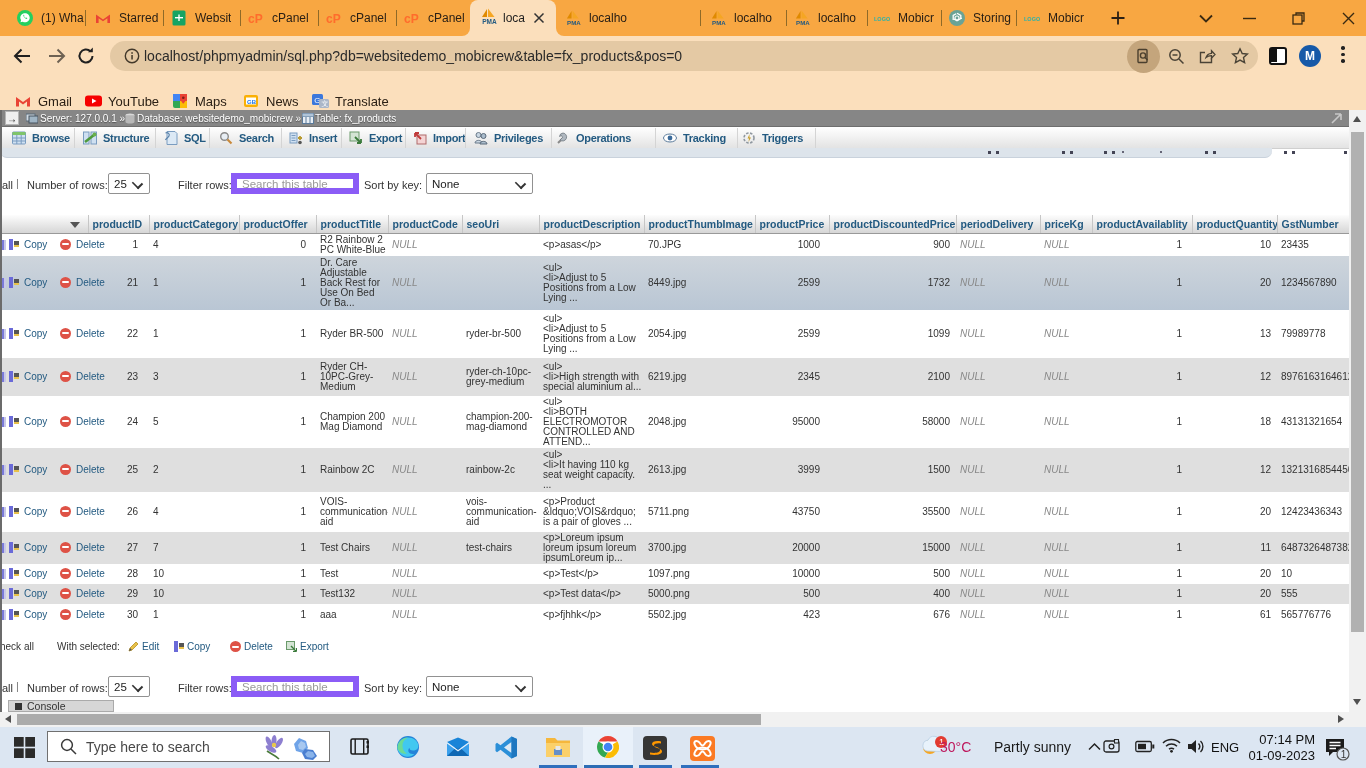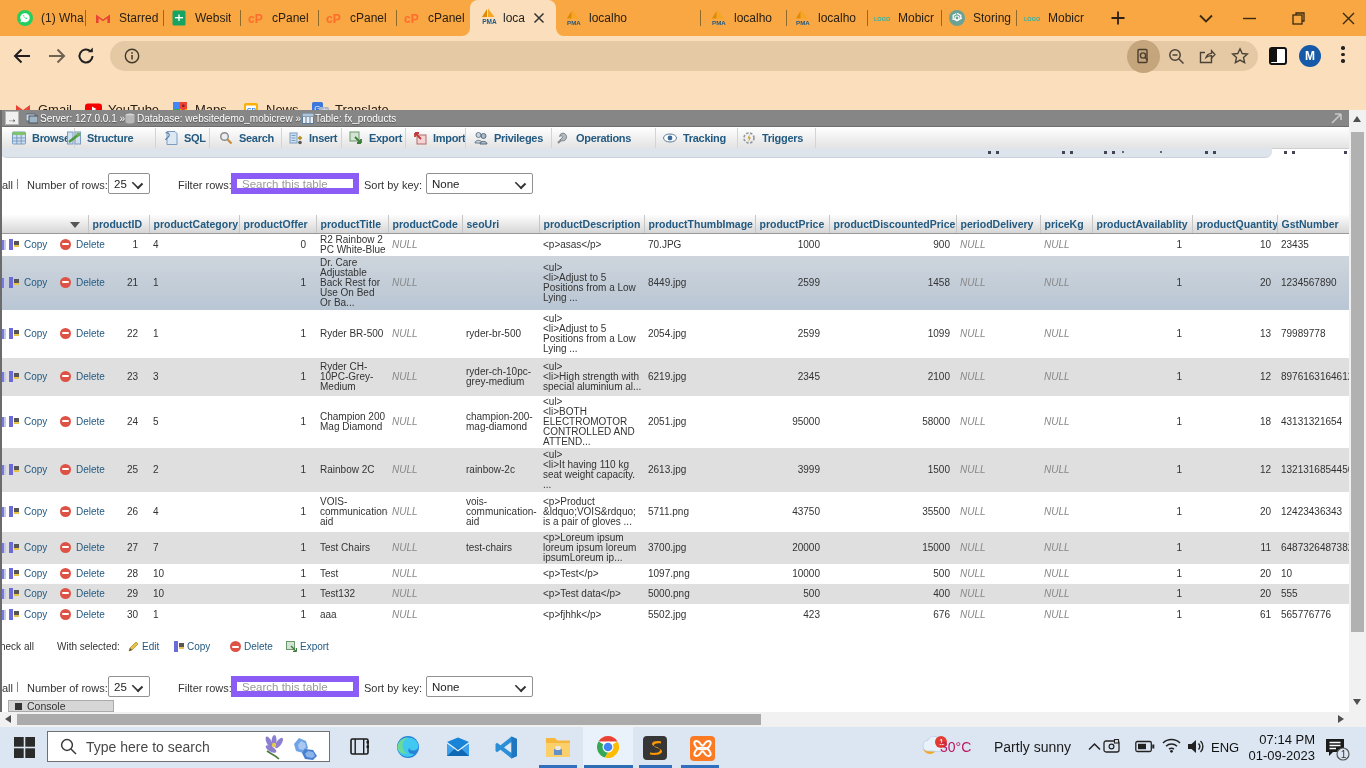--- a/index.html
+++ b/index.html
@@ -18,21 +18,21 @@
 .curve.r { right:-8px; } .curve.r:before { border-radius:0 0 0 8px; }
 .winctl { position:absolute; top:0; height:36px; display:flex; align-items:center; justify-content:center; color:#3a2a12; }
 
 
 .toolbar { position:absolute; left:0; top:36px; width:1366px; height:40px; background:#fbdfbc; }
 .urlpill { position:absolute; left:110px; top:5px; width:1148px; height:30px; background:#e4c9a4; border-radius:15px; display:flex; align-items:center; }
 .urltext { font-size:14px; color:#2a2a2a; margin-left:34px; }
 
 
 .bookmarks { position:absolute; left:0; top:76px; width:1366px; height:34px; background:#fbdfbc; }
-.bm { position:absolute; top:16px; height:34px; display:flex; align-items:center; font-size:13px; color:#2b2015; }
+.bm { position:absolute; top:8px; height:34px; display:flex; align-items:center; font-size:13px; color:#2b2015; }
 .bm .bi { width:16px; height:16px; margin-right:7px; position:relative; }
 
 
 .content { position:absolute; left:0; top:110px; width:1349px; height:617px; background:#fff; overflow:hidden; }
 .crumb { position:absolute; left:0; top:0; width:1349px; height:17px; background:#868686; border-bottom:1px solid #6e6e6e; color:#fff; font-size:10px; text-shadow:0 1px 1px rgba(0,0,0,0.4); }
 .menurow { position:absolute; left:0; top:17px; width:1349px; height:22px; background:linear-gradient(#ffffff, #e3e3e3); border-bottom:1px solid #cfcfcf; }
 .mtab { position:absolute; top:0; height:22px; display:flex; align-items:center; font-size:11px; font-weight:bold; color:#235a81; letter-spacing:-0.3px; }
 .mtab .mi { width:14px; height:14px; margin-right:6px; position:relative; }
 .msep { position:absolute; top:1px; width:1px; height:20px; background:#d4d4d4; }
 .bluestrip { position:absolute; left:0; top:38px; width:1272px; height:10px; background:#dde4eb; border-radius:0 0 7px 7px; border-bottom:1px solid #c9d2dc; }
@@ -232,20 +232,21 @@
     <svg style="position:absolute;left:76px;top:10px;" width="20" height="20" viewBox="0 0 20 20">
         <path d="M16.5 10 a6.5 6.5 0 1 1 -1.9 -4.6" stroke="#202020" stroke-width="2" fill="none"></path>
         <path d="M16.8 1.5 L16.8 6.3 L12 6.3z" fill="#202020"></path>
       </svg>
     <div class="urlpill">
       <svg style="position:absolute;left:14px;top:7px;" width="16" height="16" viewBox="0 0 16 16">
           <circle cx="8" cy="8" r="6.7" fill="none" stroke="#42382a" stroke-width="1.4"></circle>
           <rect x="7.3" y="7" width="1.5" height="4.5" fill="#42382a"></rect>
           <rect x="7.3" y="4.2" width="1.5" height="1.6" fill="#42382a"></rect>
         </svg>
+      <span class="urltext">localhost/phpmyadmin/sql.php?db=websitedemo_mobicrew&amp;table=fx_products&amp;pos=0</span>
       <div style="position:absolute;left:1017px;top:-1px;width:33px;height:33px;border-radius:50%;background:#c4a57c;"></div>
       <svg style="position:absolute;left:1025px;top:7px;" width="17" height="17" viewBox="0 0 17 17">
           <rect x="3" y="1.5" width="9" height="13" rx="1" fill="none" stroke="#4a3f2e" stroke-width="1.4"></rect>
           <circle cx="8" cy="7.5" r="2.6" fill="none" stroke="#4a3f2e" stroke-width="1.4"></circle>
           <path d="M10 9.5 L12.5 12" stroke="#4a3f2e" stroke-width="1.4"></path>
         </svg>
       <svg style="position:absolute;left:1058px;top:7px;" width="17" height="17" viewBox="0 0 17 17">
           <circle cx="7" cy="7" r="5.2" fill="none" stroke="#4a4336" stroke-width="1.5"></circle>
           <path d="M11 11 L15.5 15.5" stroke="#4a4336" stroke-width="1.5"></path>
           <path d="M4.5 7 L9.5 7" stroke="#4a4336" stroke-width="1.5"></path>
@@ -322,21 +323,21 @@
           <path d="M1 10 L10 1 M10 1 H4 M10 1 V7" stroke="#c8c8c8" stroke-width="1.6" fill="none"></path>
         </svg>
     </div>
     <div class="menurow">
       <div class="mtab" style="left:12px;"><span class="mi"><svg width="14" height="14" viewBox="0 0 14 14">
               <rect x="0.5" y="1" width="13" height="12" rx="1" fill="#cfe0f1" stroke="#7a9cc0"></rect>
               <rect x="0.5" y="1" width="13" height="3" fill="#7fc46a"></rect>
               <path d="M0.5 7 H13.5 M0.5 10 H13.5 M4.8 4 V13 M9.2 4 V13" stroke="#7a9cc0" stroke-width="1"></path>
             </svg></span>Browse</div>
       <div class="msep" style="left:74px;"></div>
-      <div class="mtab" style="left:67px;justify-content:center;"><span class="mi"><svg width="14" height="14" viewBox="0 0 14 14">
+      <div class="mtab" style="left:83px;justify-content:center;"><span class="mi"><svg width="14" height="14" viewBox="0 0 14 14">
               <rect x="0.5" y="1" width="5.5" height="12" fill="#cfe0f1" stroke="#7a9cc0"></rect>
               <rect x="8" y="1" width="5.5" height="12" fill="#cfe0f1" stroke="#7a9cc0"></rect>
               <path d="M2 11 L11 4" stroke="#4e9a3c" stroke-width="2.5"></path>
               <circle cx="11.5" cy="3.5" r="2" fill="#6ab04c"></circle>
             </svg></span>Structure</div>
       <div class="msep" style="left:155px;"></div>
       <div class="mtab" style="left:164px;"><span class="mi"><svg width="14" height="14" viewBox="0 0 14 14">
               <path d="M3 0.5 H11 L13 2.5 V13.5 H3z" fill="#dce9f5" stroke="#7a9cc0"></path>
               <path d="M1.5 2 C4 1 6 3 5 5 C4 7 2 7 1.5 9" stroke="#5a82aa" stroke-width="1.2" fill="none"></path>
             </svg></span>SQL</div>
@@ -483,21 +484,21 @@
             </td>
             <td class="r" style="padding-right:11px;">21</td>
             <td>1</td>
             <td class="r" style="padding-right:10px;">1</td>
             <td>Dr. Care<br>Adjustable<br>Back Rest for<br>Use On Bed<br>Or Ba...</td>
             <td class="nul">NULL</td>
             <td></td>
             <td>&lt;ul&gt;<br>&lt;li&gt;Adjust to 5<br>Positions from a Low<br>Lying ...</td>
             <td>8449.jpg</td>
             <td class="r" style="padding-right:9px;">2599</td>
-            <td class="r" style="padding-right:6px;">1458</td>
+            <td class="r" style="padding-right:6px;">1732</td>
             <td class="nul">NULL</td>
             <td class="nul">NULL</td>
             <td class="r" style="padding-right:10px;">1</td>
             <td class="r" style="padding-right:6px;">20</td>
             <td>1234567890</td>
           </tr>
           <tr class="w" style="height:48px">
             <td class="act">
               <span class="ico cpy" style="position:absolute;left:8px;top:50%;margin-top:-6px;"></span>
               <a class="pl" style="position:absolute;left:24px;top:50%;margin-top:-5px;line-height:10px;">Copy</a>
@@ -550,21 +551,21 @@
               <span class="ico del" style="position:absolute;left:60px;top:50%;margin-top:-6px;"></span>
               <a class="pl" style="position:absolute;left:76px;top:50%;margin-top:-5px;line-height:10px;">Delete</a>
             </td>
             <td class="r" style="padding-right:11px;">24</td>
             <td>5</td>
             <td class="r" style="padding-right:10px;">1</td>
             <td>Champion 200<br>Mag Diamond</td>
             <td class="nul">NULL</td>
             <td>champion-200-<br>mag-diamond</td>
             <td>&lt;ul&gt;<br>&lt;li&gt;BOTH<br>ELECTROMOTOR<br>CONTROLLED AND<br>ATTEND...</td>
-            <td>2051.jpg</td>
+            <td>2048.jpg</td>
             <td class="r" style="padding-right:9px;">95000</td>
             <td class="r" style="padding-right:6px;">58000</td>
             <td class="nul">NULL</td>
             <td class="nul">NULL</td>
             <td class="r" style="padding-right:10px;">1</td>
             <td class="r" style="padding-right:6px;">18</td>
             <td>43131321654</td>
           </tr>
           <tr class="g" style="height:44px">
             <td class="act">

